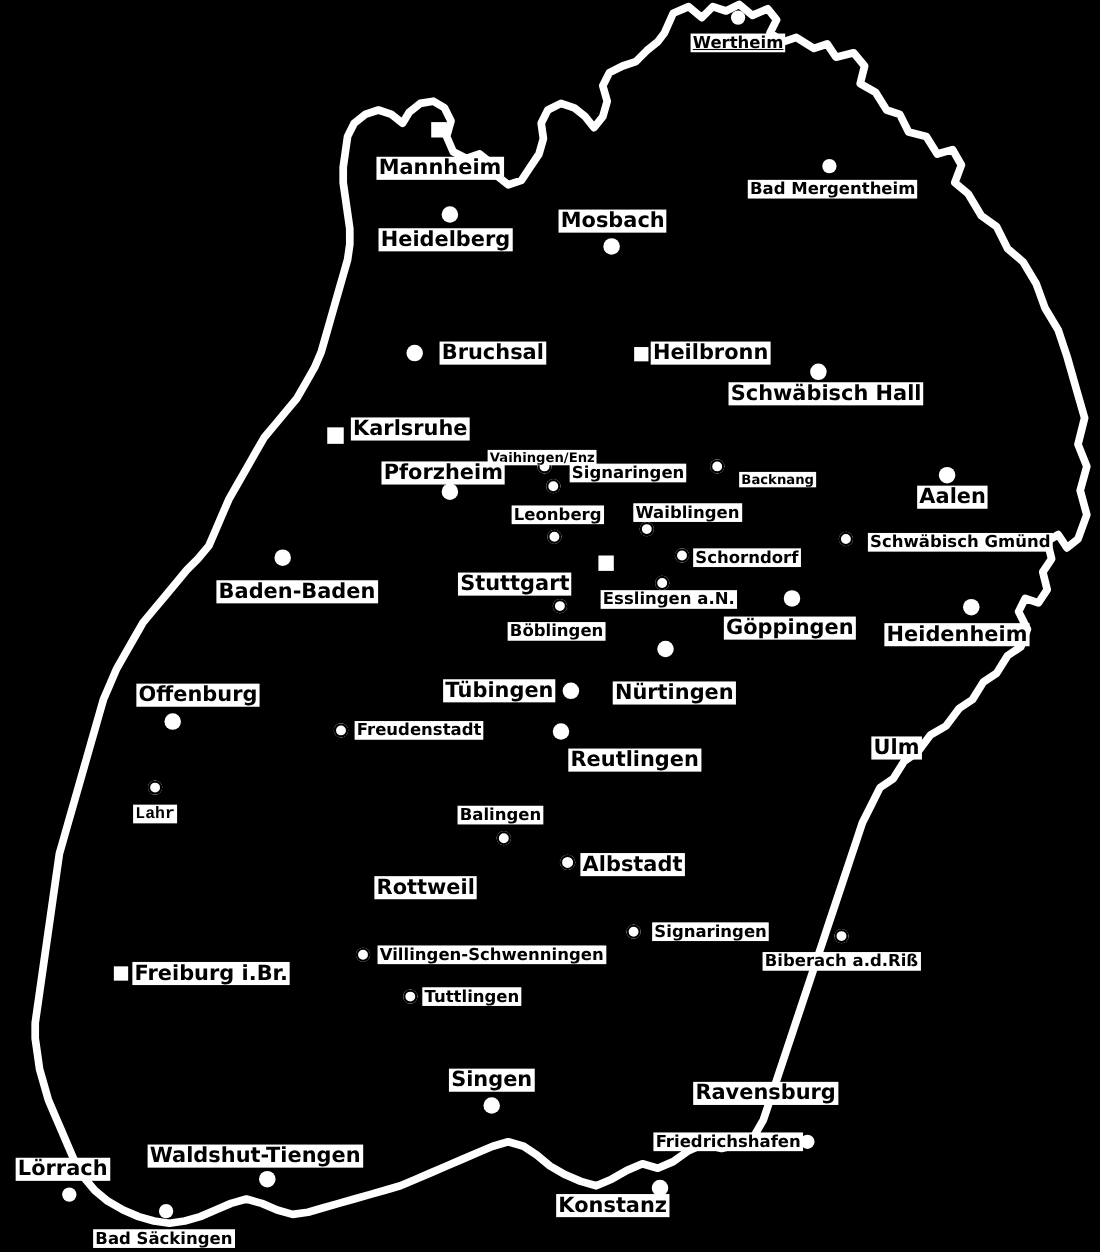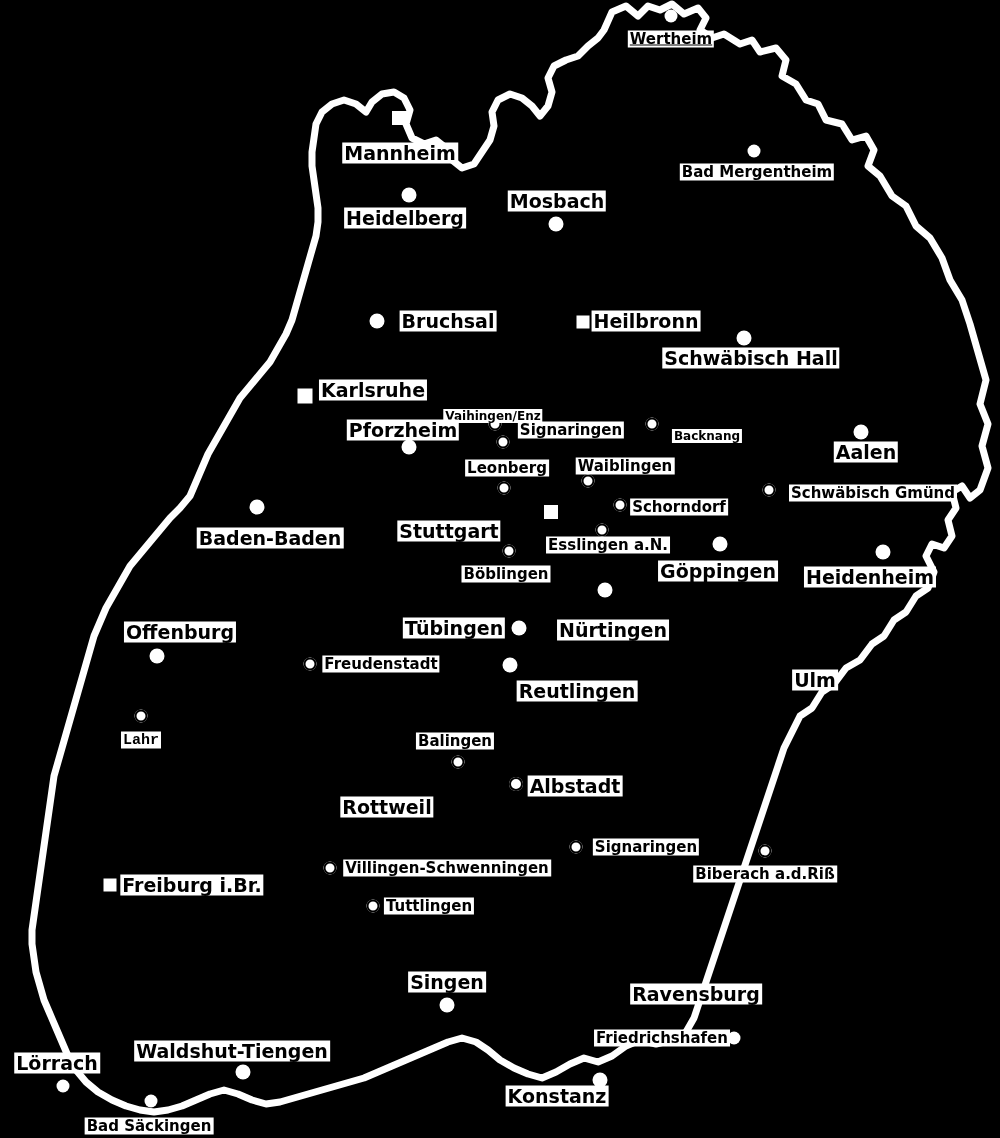--- a/index.html
+++ b/index.html
@@ -114,21 +114,21 @@
       <div class="label sz-l" style="left: 866px; top: 452px;">Aalen</div>
       <div class="dot ring" style="width: 13px; height: 13px; left: 588px; top: 481px;"></div>
       <div class="label sz-m" style="left: 625px; top: 466px;">Waiblingen</div>
       <div class="dot ring" style="width: 13px; height: 13px; left: 504px; top: 488px;"></div>
       <div class="label sz-m" style="left: 507px; top: 468px;">Leonberg</div>
       <div class="dot ring" style="width: 13px; height: 13px; left: 769px; top: 490px;"></div>
       <div class="label sz-m" style="left: 873px; top: 493px;">Schwäbisch Gmünd</div>
       <div class="dot ring" style="width: 13px; height: 13px; left: 620px; top: 505px;"></div>
       <div class="label sz-m" style="left: 679px; top: 507px;">Schorndorf</div>
       <div class="sq" style="width: 14px; height: 14px; left: 551px; top: 512px;"></div>
-      <div class="label sz-xl" style="left: 449px; top: 515px; text-align: center;">Stuttgart</div>
+      <div class="label sz-xl" style="left: 468px; top: 515px; text-align: center;">Stuttgart</div>
       <div class="dot ring" style="width: 13px; height: 13px; left: 602px; top: 530px;"></div>
       <div class="label sz-m" style="left: 608px; top: 545px;">Esslingen a.N.</div>
       <div class="dot" style="width: 15px; height: 15px; left: 257px; top: 507px;"></div>
       <div class="label sz-l" style="left: 270px; top: 538px;">Baden-Baden</div>
       <div class="dot" style="width: 15px; height: 15px; left: 720px; top: 544px;"></div>
       <div class="label sz-l" style="left: 718px; top: 571px;">Göppingen</div>
       <div class="dot ring" style="width: 13px; height: 13px; left: 509px; top: 551px;"></div>
       <div class="label sz-m" style="left: 506px; top: 574px;">Böblingen</div>
       <div class="dot" style="width: 15px; height: 15px; left: 883px; top: 552px;"></div>
       <div class="label sz-l" style="left: 870px; top: 577px;">Heidenheim</div>

